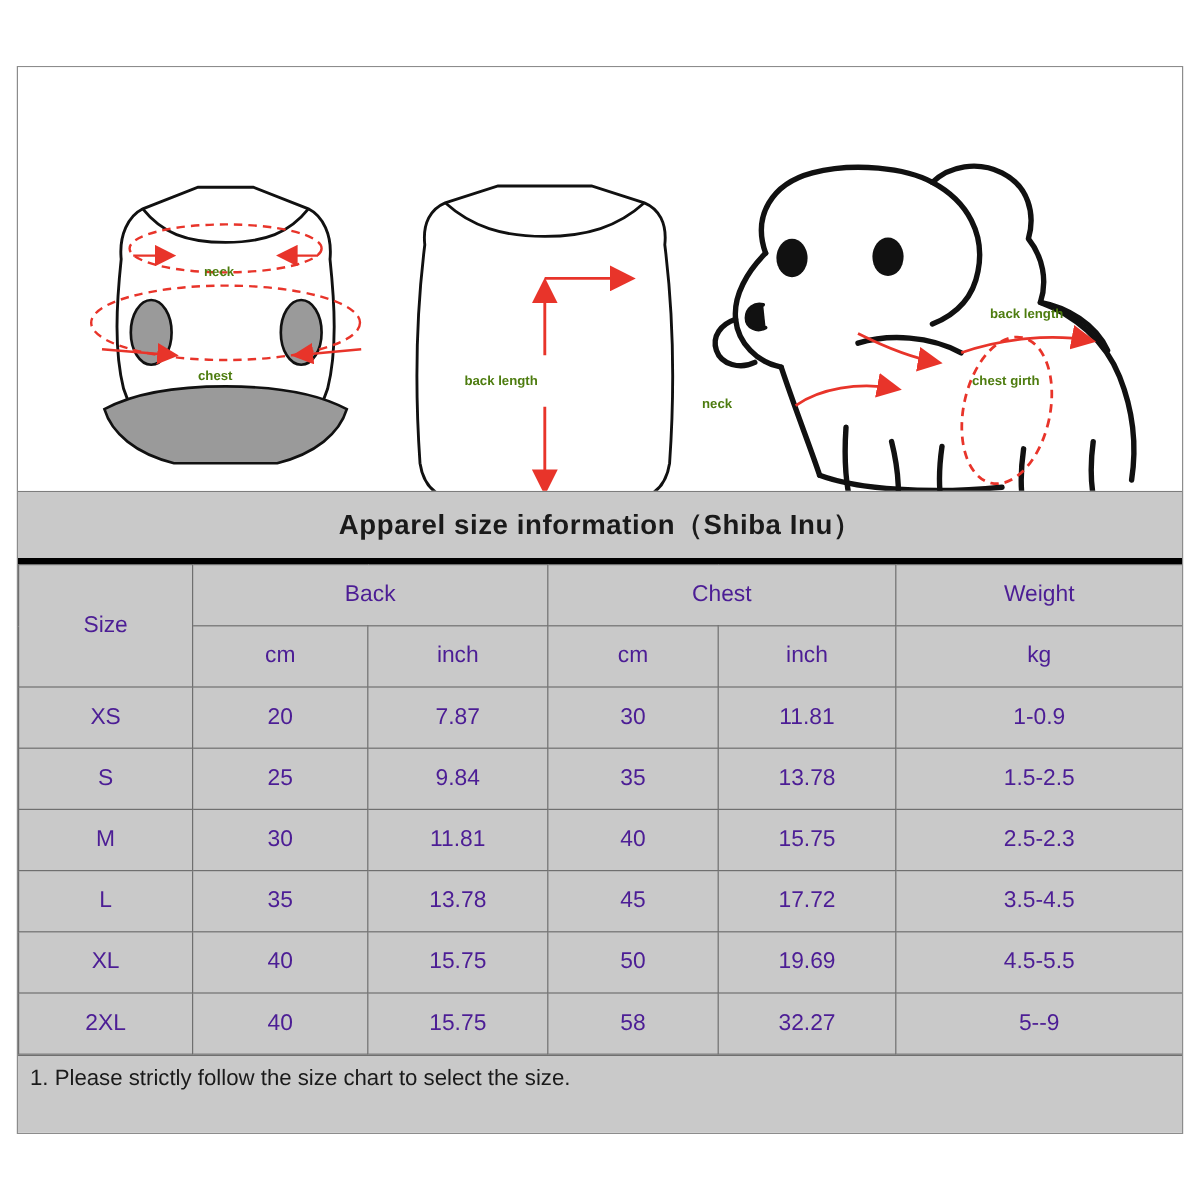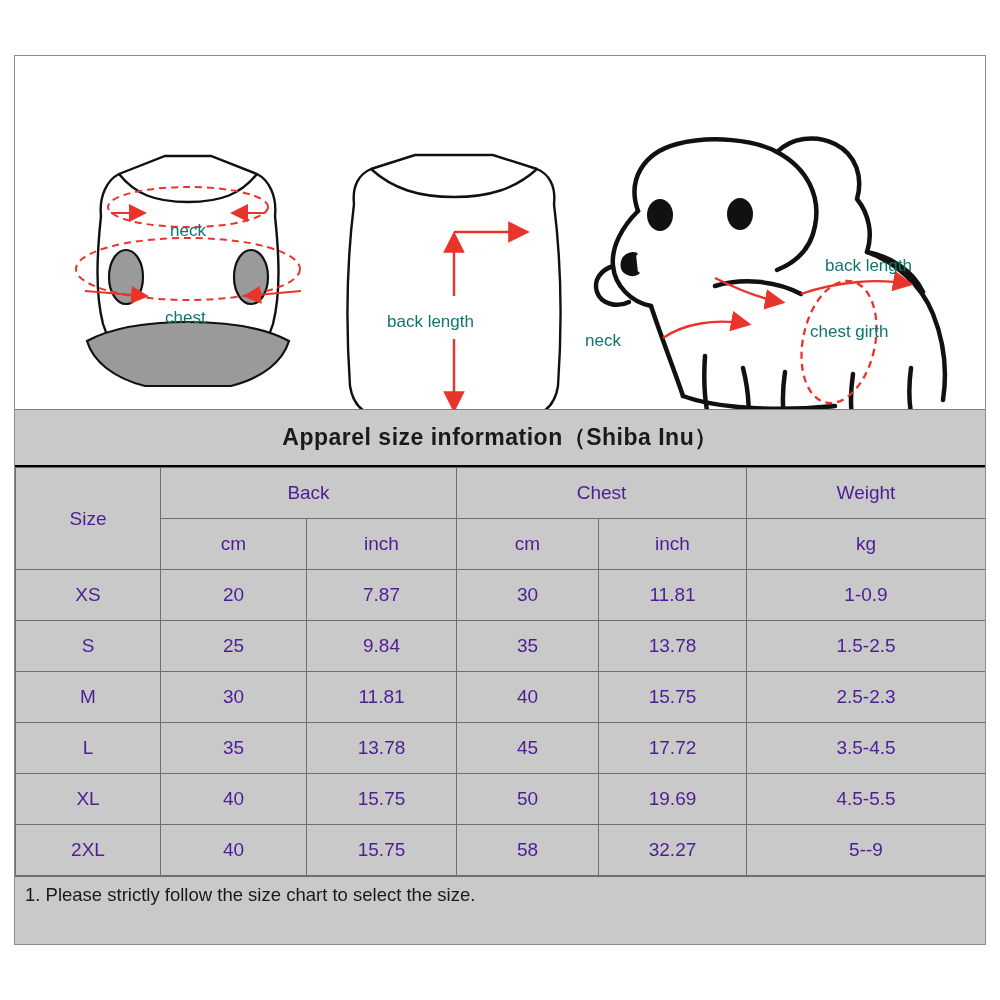--- a/index.html
+++ b/index.html
@@ -35,31 +35,31 @@
   .diagram {
     position: relative;
     height: 353px;
     width: 100%;
     background: #fff;
   }
   .diagram svg { display: block; }
   .diag-label {
     position: absolute;
     font-family: "Liberation Sans", sans-serif;
-    font-weight: normal;
-    font-size: 17px;
-    color: #0f766e;
+    font-weight: bold;
+    font-size: 11px;
+    color: #4d7c0f;
     white-space: nowrap;
   }
   
   .title-band {
     height: 55px;
     background: #c9c9c9;
     border-top: 1px solid #7d7d7d;
-    border-bottom: 2px solid #000000;
+    border-bottom: 5px solid #000000;
     display: flex;
     align-items: center;
     justify-content: center;
   }
   .title-band .title {
     font-size: 23px;
     font-weight: bold;
     letter-spacing: 0.5px;
     color: #1a1a1a;
   }
@@ -187,21 +187,21 @@
 
           <path d="M786,238 C820,226 862,222 894,228" marker-end="url(#arrR)"></path>
         </g>
       </svg>
 
       <span class="diag-label" style="left:155px; top:165px;">neck</span>
       <span class="diag-label" style="left:150px; top:252px;">chest</span>
       <span class="diag-label" style="left:372px; top:256px;">back length</span>
       <span class="diag-label" style="left:570px; top:275px;">neck</span>
       <span class="diag-label" style="left:810px; top:200px;">back length</span>
-      <span class="diag-label" style="left:795px; top:266px;text-align:center;">chest girth</span>
+      <span class="diag-label" style="left:795px; top:256px;text-align:center;">chest girth</span>
     </div>
 
     <div class="title-band">
       <span class="title">Apparel  size  information（Shiba Inu）</span>
     </div>
 
     <table class="size-table">
       <colgroup>
         <col class="c-size">
           <col class="c-bcm">

